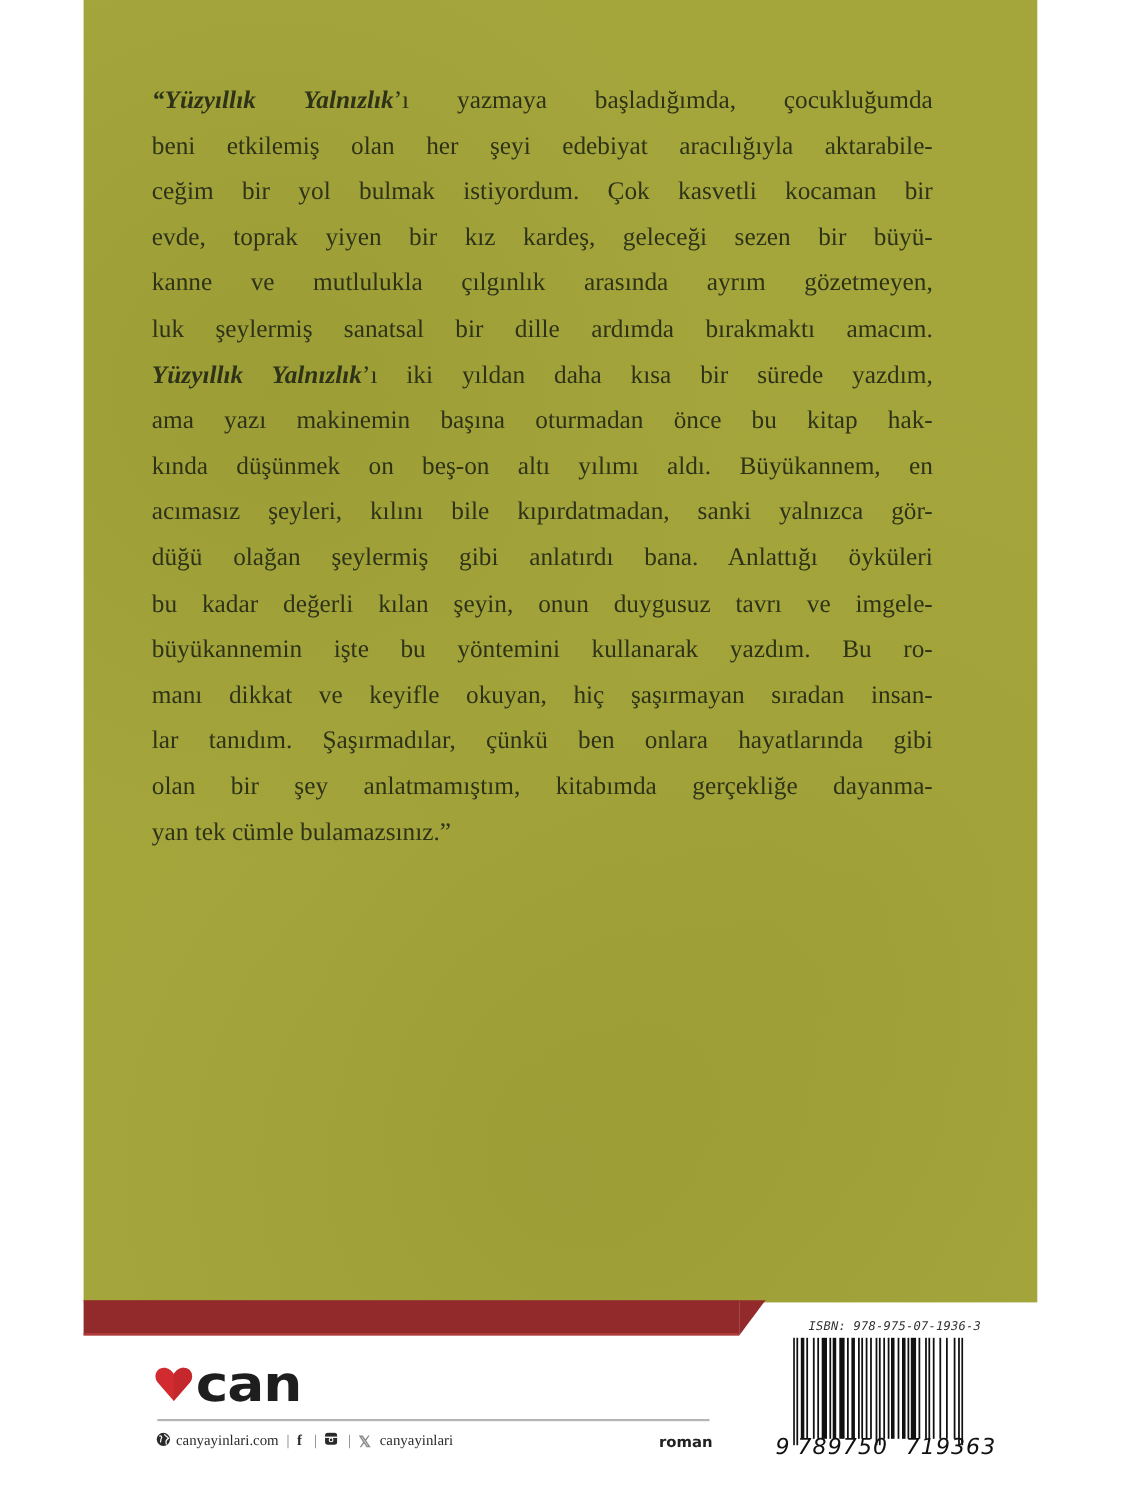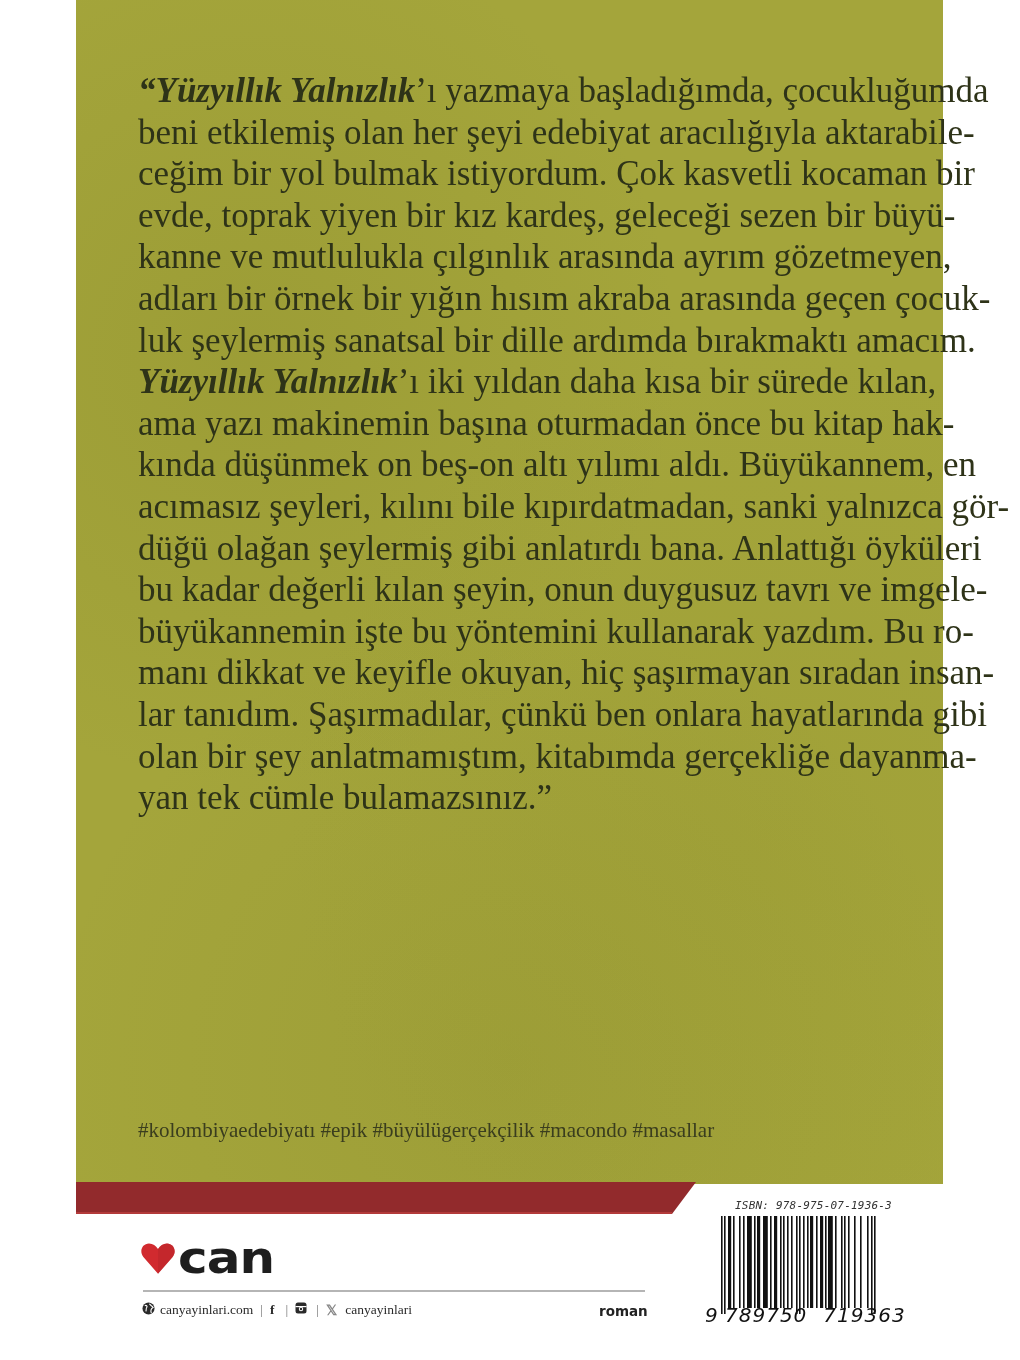--- a/index.html
+++ b/index.html
@@ -14,21 +14,21 @@
       position: absolute; left: 0; top: 0; width: 867px; height: 1184px;
       background:
         radial-gradient(circle at 20% 30%, rgba(120,120,30,0.18) 0, rgba(0,0,0,0) 40%),
         radial-gradient(circle at 80% 70%, rgba(140,140,40,0.15) 0, rgba(0,0,0,0) 45%),
         radial-gradient(circle at 50% 90%, rgba(110,110,30,0.12) 0, rgba(0,0,0,0) 40%),
         #a4a53b;
     }
     .quote {
       position: absolute; left: 62px; top: 70px; width: 710px;
       font-family: "Liberation Serif", "DejaVu Serif", serif;
-      font-size: 35px; line-height: 41.6px; color: #2e3318;
+      font-size: 23px; line-height: 41.6px; color: #2e3318;
       text-align: justify;
     }
     .quote .line { display: block; white-space: nowrap; text-align-last: justify; text-align: justify; }
     .quote .line.last { text-align-last: left; }
     .quote i { font-weight: bold; }
     .hashtags {
       position: absolute; left: 62px; top: 1118px; width: 720px;
       font-family: "Liberation Serif", "DejaVu Serif", serif;
       font-size: 21px; color: #3a3d1e; white-space: nowrap;
     }
@@ -88,35 +88,33 @@
 <body>
 
 <div class="cover">
   <div class="olive">
     <div class="quote">
       <span class="line"><i>“Yüzyıllık Yalnızlık</i><span>’ı yazmaya başladığımda, çocukluğumda</span></span>
       <span class="line">beni etkilemiş olan her şeyi edebiyat aracılığıyla aktarabile-</span>
       <span class="line">ceğim bir yol bulmak istiyordum. Çok kasvetli kocaman bir</span>
       <span class="line">evde, toprak yiyen bir kız kardeş, geleceği sezen bir büyü-</span>
       <span class="line">kanne ve mutlulukla çılgınlık arasında ayrım gözetmeyen,</span>
-      <span class="line">adları bir örnek bir yığın hısım akraba arasında geçen çocuk-</span>
       <span class="line">luk şeylermiş sanatsal bir dille ardımda bırakmaktı amacım.</span>
-      <span class="line"><i>Yüzyıllık Yalnızlık</i><span>’ı iki yıldan daha kısa bir sürede kılan,</span></span>
+      <span class="line"><i>Yüzyıllık Yalnızlık</i><span>’ı iki yıldan daha kısa bir sürede yazdım,</span></span>
       <span class="line">ama yazı makinemin başına oturmadan önce bu kitap hak-</span>
       <span class="line">kında düşünmek on beş-on altı yılımı aldı. Büyükannem, en</span>
       <span class="line">acımasız şeyleri, kılını bile kıpırdatmadan, sanki yalnızca gör-</span>
       <span class="line">düğü olağan şeylermiş gibi anlatırdı bana. Anlattığı öyküleri</span>
       <span class="line">bu kadar değerli kılan şeyin, onun duygusuz tavrı ve imgele-</span>
       <span class="line">büyükannemin işte bu yöntemini kullanarak yazdım. Bu ro-</span>
       <span class="line">manı dikkat ve keyifle okuyan, hiç şaşırmayan sıradan insan-</span>
       <span class="line">lar tanıdım. Şaşırmadılar, çünkü ben onlara hayatlarında gibi</span>
       <span class="line">olan bir şey anlatmamıştım, kitabımda gerçekliğe dayanma-</span>
       <span class="line last">yan tek cümle bulamazsınız.”</span>
     </div>
-    <div class="hashtags">#kolombiyaedebiyatı #epik #büyülügerçekçilik #macondo #masallar</div>
   </div>
 
   <div class="redband"></div>
   <div class="redband-tip"></div>
 
   <div class="logo">
     <svg class="heart" viewBox="0 0 32 32">
       <path d="M16 30 L3 15 C-1 10 2 3 8 3 C11.5 3 14 5 16 8 C18 5 20.5 3 24 3 C30 3 33 10 29 15 Z" fill="#d12a2f"></path>
       <path d="M16 30 L16 8 C18 5 20.5 3 24 3 C30 3 33 10 29 15 Z" fill="#b8242a" opacity="0.5"></path>
     </svg>

